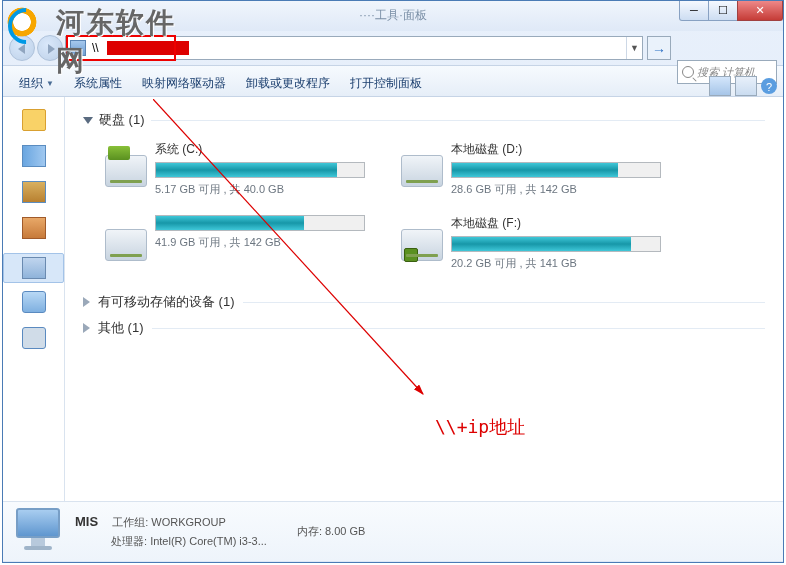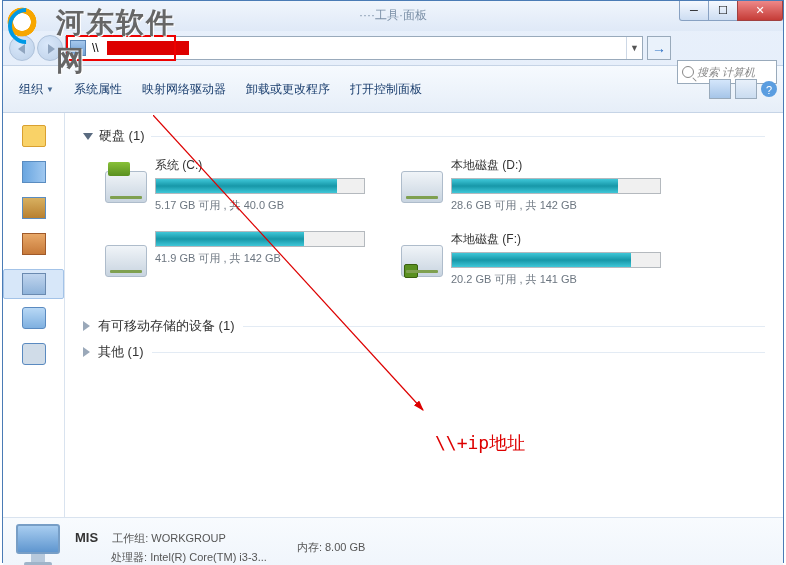--- a/index.html
+++ b/index.html
@@ -31,21 +31,21 @@
 .addr-icon { width: 16px; height: 16px; margin: 0 4px; background: linear-gradient(#a5c8ed, #6f9ed2); border: 1px solid #5a85b5; }
 .addr-text { font-size: 12px; background: #d00; color: #d00; padding: 0 18px; margin-left: 8px; }
 .addr-prefix { font-size: 12px; color: #000; margin-left: 2px; }
 .addr-drop { width: 16px; height: 22px; text-align: center; font-size: 9px; color: #555; border-left: 1px solid #cdd8e6; line-height: 22px; margin-left: auto; }
 .addr-go { width: 24px; height: 24px; border: 1px solid #9ab; background: #eaf2fb; margin-left: 2px; text-align: center; line-height: 22px; color: #2a6fc4; font-size: 14px; }
 .searchbox { width: 100px; height: 24px; border: 1px solid #9ab; margin-left: 4px; background: #fff; display: flex; align-items: center; padding: 0 4px; font-size: 11px; color: #888; font-style: italic; margin-top: 48px; }
 .search-mag { width: 12px; height: 12px; border: 1px solid #888; border-radius: 50%; position: relative; margin-right: 3px; flex: none; }
 .search-mag::after { content: ""; position: absolute; right: -4px; bottom: -3px; width: 5px; height: 1px; background: #888; transform: rotate(45deg); }
 
 
-.toolbar { height: 48px; background: linear-gradient(#f6fafe, #e6eef8); border-top: 1px solid #c6d4e6; border-bottom: 1px solid #c6d4e6; display: flex; align-items: center; padding: 0 6px; font-size: 12px; }
+.toolbar { height: 32px; background: linear-gradient(#f6fafe, #e6eef8); border-top: 1px solid #c6d4e6; border-bottom: 1px solid #c6d4e6; display: flex; align-items: flex-end; padding: 0 6px; font-size: 12px; }
 .tb-item { padding: 4px 10px; color: #1a3e6e; display: flex; align-items: center; gap: 3px; }
 .tb-item .dd { font-size: 8px; color: #4a6c95; }
 .tb-right { margin-left: auto; display: flex; gap: 4px; }
 .tb-ico { width: 22px; height: 20px; border: 1px solid transparent; position: relative; }
 .tb-ico.view { background: linear-gradient(#d4e6fb,#a6c5e8); border-color:#9ab; }
 .tb-ico.help { border-radius:50%; background:#5a9de0; width:16px; height:16px; color:#fff; text-align:center; font-size:11px; line-height:16px; margin-top:2px; }
 
 
 .body { display: flex; height: 404px; background: #fff; }
 .sidebar { width: 62px; border-right: 1px solid #d9e3ef; padding-top: 4px; overflow: hidden; }
@@ -57,21 +57,21 @@
 .sb-comp-sel { background:#d7e7f9; padding:3px; border-radius:2px; border:1px solid #a3c3e8; }
 .sb-net { background: linear-gradient(#b8d8f5,#7fb0e0); border:1px solid #5a8ac0; border-radius:3px; }
 
 
 .content { flex: 1; padding: 10px 18px; position: relative; overflow: auto; font-size: 12px; color: #333; }
 .group-header { display: flex; align-items: center; gap: 6px; margin: 4px 0 12px; font-size: 13px; }
 .tri { width: 0; height: 0; display: inline-block; }
 .tri.open { border-left: 5px solid transparent; border-right: 5px solid transparent; border-top: 7px solid #5a6b80; }
 .tri.closed { border-top: 5px solid transparent; border-bottom: 5px solid transparent; border-left: 7px solid #9aa8b9; }
 .group-line { flex: 1; height: 1px; background: #e3ebf4; }
-.drive-grid { display: grid; grid-template-columns: repeat(2, 286px); gap: 18px 10px; margin-left: 22px; margin-bottom: 30px; }
+.drive-grid { display: grid; grid-template-columns: repeat(2, 286px); gap: 18px 10px; margin-left: 22px; margin-bottom: 22px; }
 .drive { display: flex; gap: 8px; align-items: flex-start; }
 .drive-icon { width: 42px; height: 32px; background: linear-gradient(#f0f4f8,#c8d4e0); border: 1px solid #aebccb; border-radius: 3px; position: relative; flex: none; margin-top: 14px; }
 .drive-icon::after { content:""; position:absolute; left:4px; bottom:3px; width:32px; height:3px; background:#7fa050; border-radius:1px; }
 .drive-icon.sys::before { content:""; position:absolute; left:2px; top:-10px; width:22px; height:14px; background:linear-gradient(#88c038,#5a9020); border-radius:2px; }
 .drive-info { flex: 1; }
 .drive-name { font-size: 12px; margin-bottom: 4px; }
 .progress { width: 210px; height: 16px; border: 1px solid #b4b9be; background: #f0f0f0; position: relative; margin-bottom: 4px; }
 .progress-fill { height: 100%; background: linear-gradient(#3fc7d8, #1797a8, #3fc7d8); }
 .drive-stats { font-size: 11px; color: #6c7680; }
 .drive-badge { position: absolute; left: 2px; bottom: -2px; width: 14px; height: 14px; background: #5a9020; border: 1px solid #3a6010; border-radius: 2px; }

